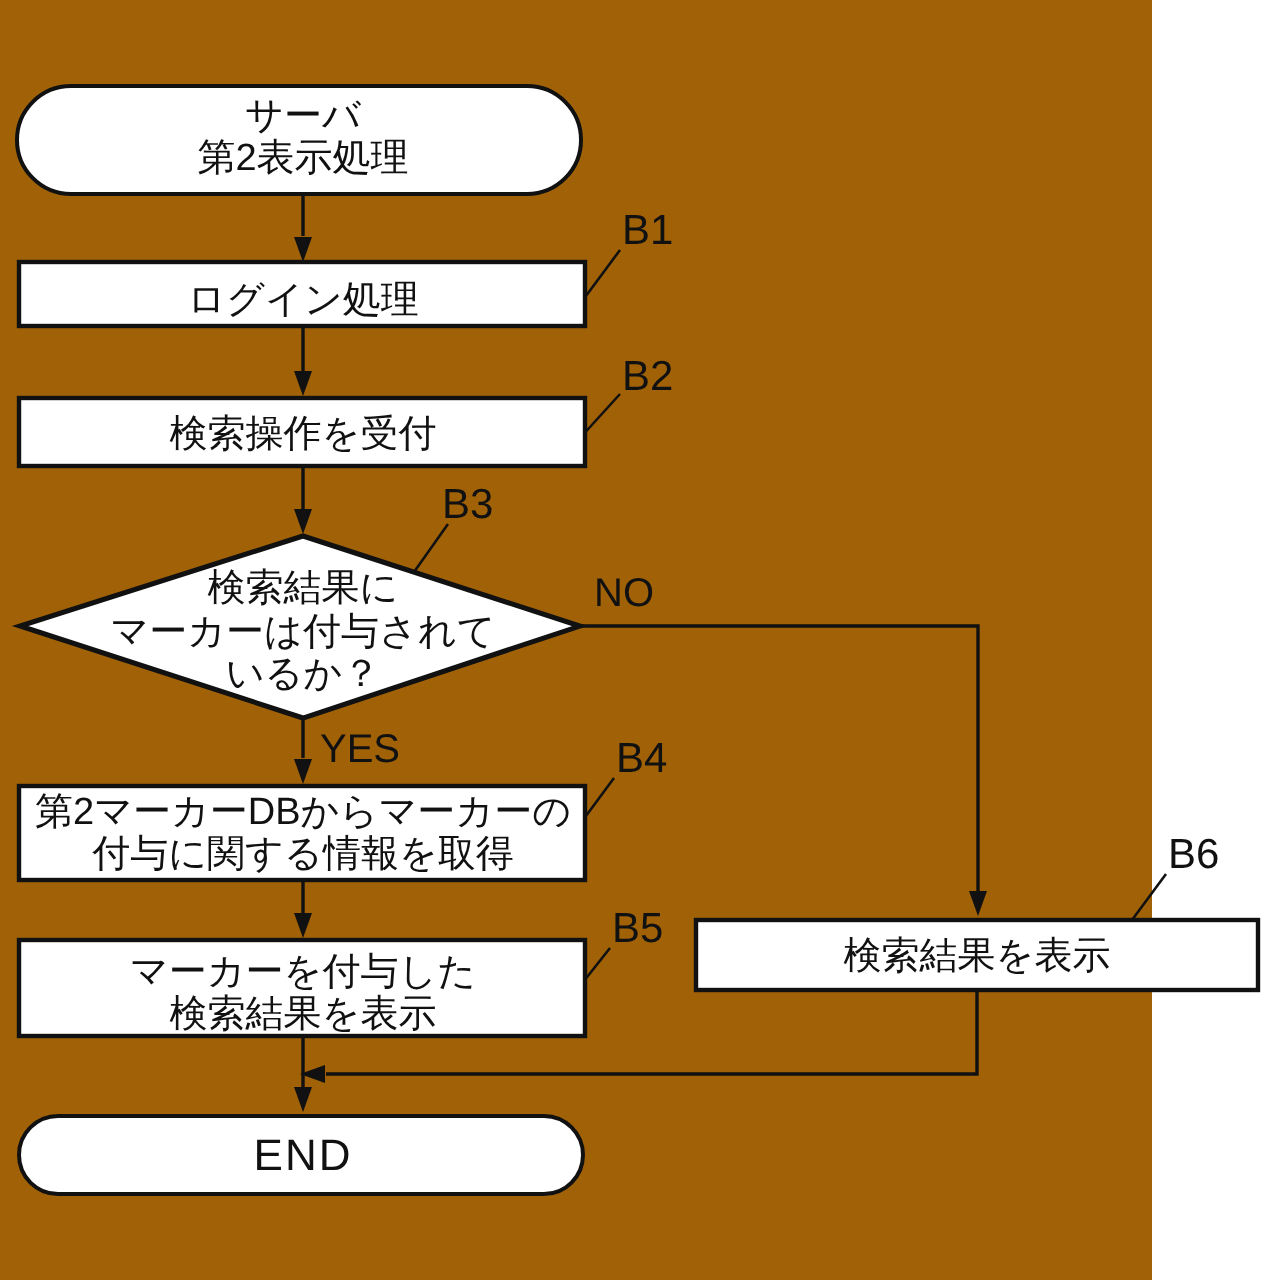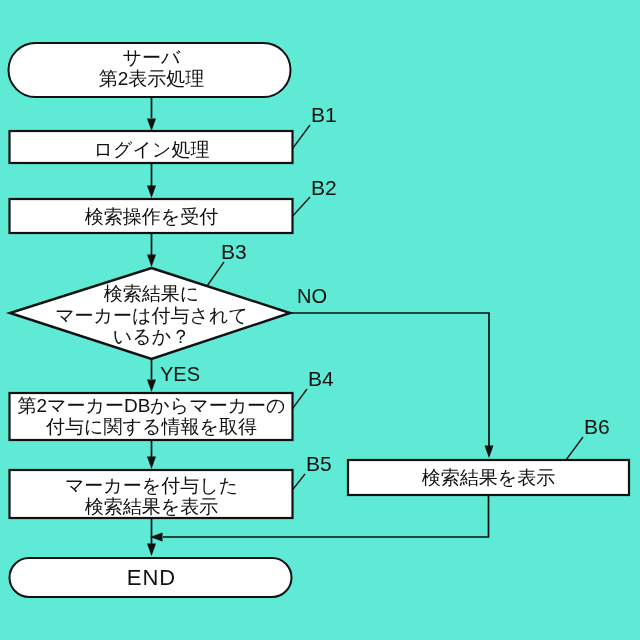--- a/index.html
+++ b/index.html
@@ -2,23 +2,23 @@
 <html><head>
 <meta charset="utf-8">
 <style>
   html, body {
     margin: 0;
     padding: 0;
     background: #ffffff;
   }
   .canvas {
     position: relative;
-    width: 640px;
+    width: 576px;
     height: 640px;
-    background: #5eead4;
+    background: #a16207;
     font-family: "Liberation Sans", "DejaVu Sans", sans-serif;
   }
   svg { display: block; }
   .shape {
     fill: #ffffff;
     stroke: #111111;
   }
   .rect-shape   { stroke-width: 2.2; }
   .stadium      { stroke-width: 2; }
   .diamond      { stroke-width: 2.5; }

